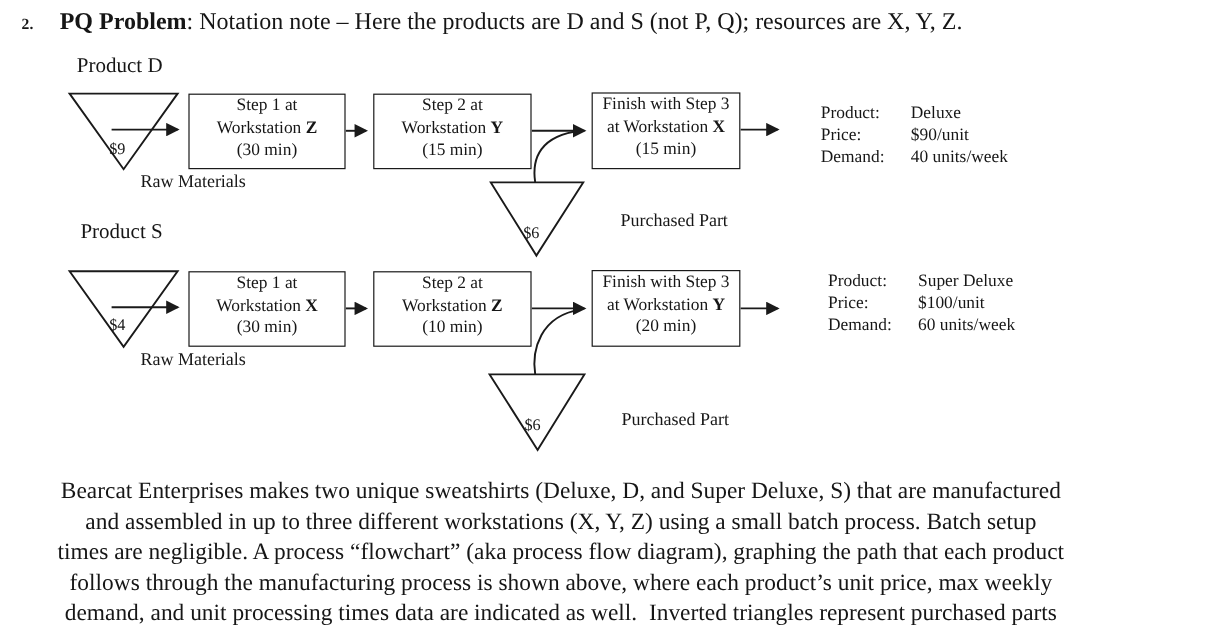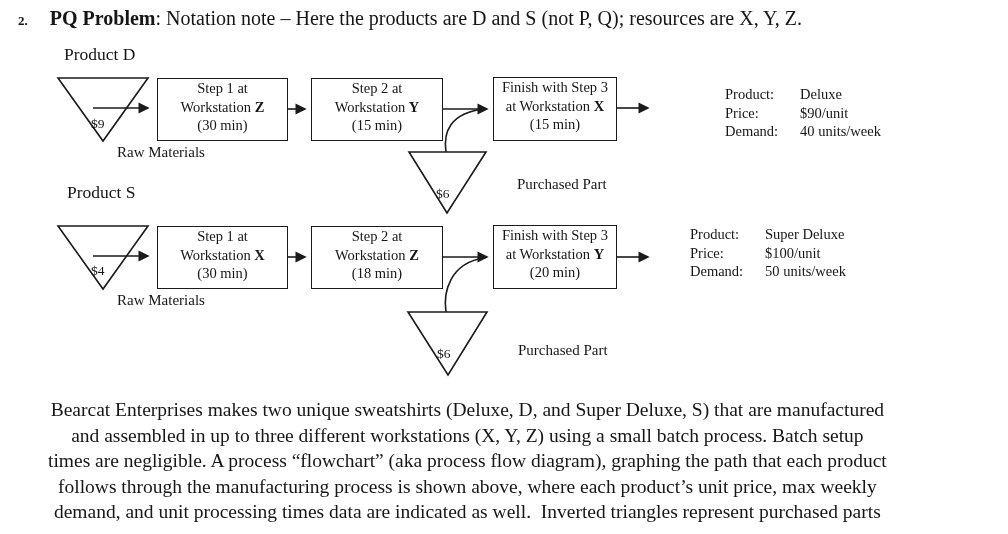--- a/index.html
+++ b/index.html
@@ -77,54 +77,54 @@
 </div>
 <div class="abs process-box" style="left:493px; top:77px; width:124px; height:64px;">
   <span>Finish with Step 3</span>
   <span><span>at Workstation </span><b>X</b></span>
   <span>(15 min)</span>
 </div>
 
 <span class="abs cost-label" style="left:436px; top:186px;">$6</span>
 <span class="abs flow-label" style="left:477px; top:176px;">Purchased Part</span>
 
-<div class="abs info-block" style="left:725px; top:85px;">
+<div class="abs info-block" style="left:684px; top:85px;">
   <div><span class="info-label">Product:</span><span>Deluxe</span></div>
   <div><span class="info-label">Price:</span><span>$90/unit</span></div>
   <div><span class="info-label">Demand:</span><span>40 units/week</span></div>
 </div>
 
 <div class="abs product-heading" style="left:67px; top:182px;">Product S</div>
 
 <span class="abs cost-label" style="left:91px; top:263px;">$4</span>
 <span class="abs flow-label" style="left:77px; top:292px;">Raw Materials</span>
 
 <div class="abs process-box" style="left:157px; top:226px; width:131px; height:63px;">
   <span>Step 1 at</span>
   <span><span>Workstation </span><b>X</b></span>
   <span>(30 min)</span>
 </div>
 <div class="abs process-box" style="left:311px; top:226px; width:132px; height:63px;">
   <span>Step 2 at</span>
   <span><span>Workstation </span><b>Z</b></span>
-  <span>(18 min)</span>
+  <span>(10 min)</span>
 </div>
 <div class="abs process-box" style="left:493px; top:225px; width:124px; height:64px;">
   <span>Finish with Step 3</span>
   <span><span>at Workstation </span><b>Y</b></span>
   <span>(20 min)</span>
 </div>
 
 <span class="abs cost-label" style="left:437px; top:346px;">$6</span>
 <span class="abs flow-label" style="left:478px; top:342px;">Purchased Part</span>
 
 <div class="abs info-block" style="left:690px; top:225px;">
   <div><span class="info-label">Product:</span><span>Super Deluxe</span></div>
   <div><span class="info-label">Price:</span><span>$100/unit</span></div>
-  <div><span class="info-label">Demand:</span><span>50 units/week</span></div>
+  <div><span class="info-label">Demand:</span><span>60 units/week</span></div>
 </div>
 
 <div class="abs para">
   <div class="para-line">Bearcat Enterprises makes two unique sweatshirts (Deluxe, D, and Super Deluxe, S) that are manufactured</div>
   <div class="para-line">and assembled in up to three different workstations (X, Y, Z) using a small batch process. Batch setup</div>
   <div class="para-line">times are negligible. A process “flowchart” (aka process flow diagram), graphing the path that each product</div>
   <div class="para-line">follows through the manufacturing process is shown above, where each product’s unit price, max weekly</div>
   <div class="para-line">demand, and unit processing times data are indicated as well.  Inverted triangles represent purchased parts</div>
 </div>
 

